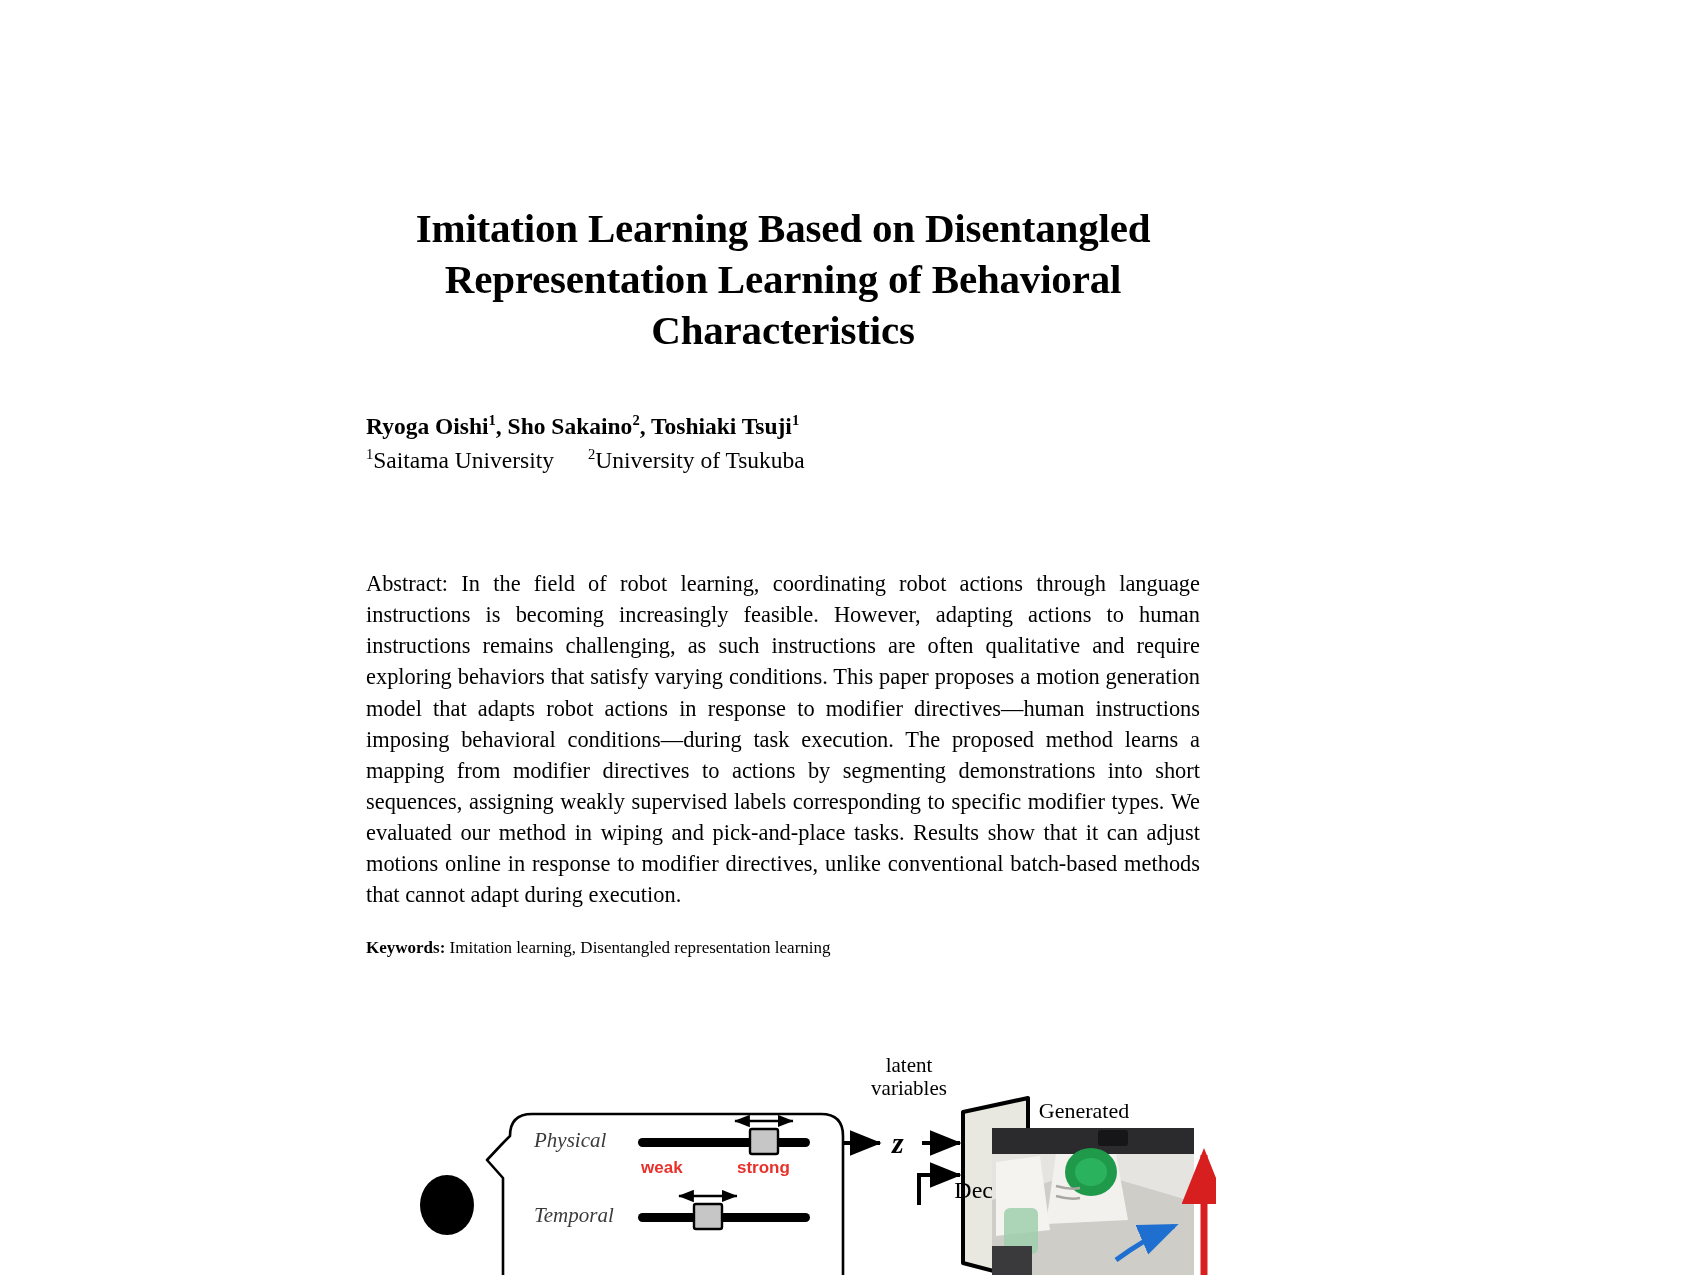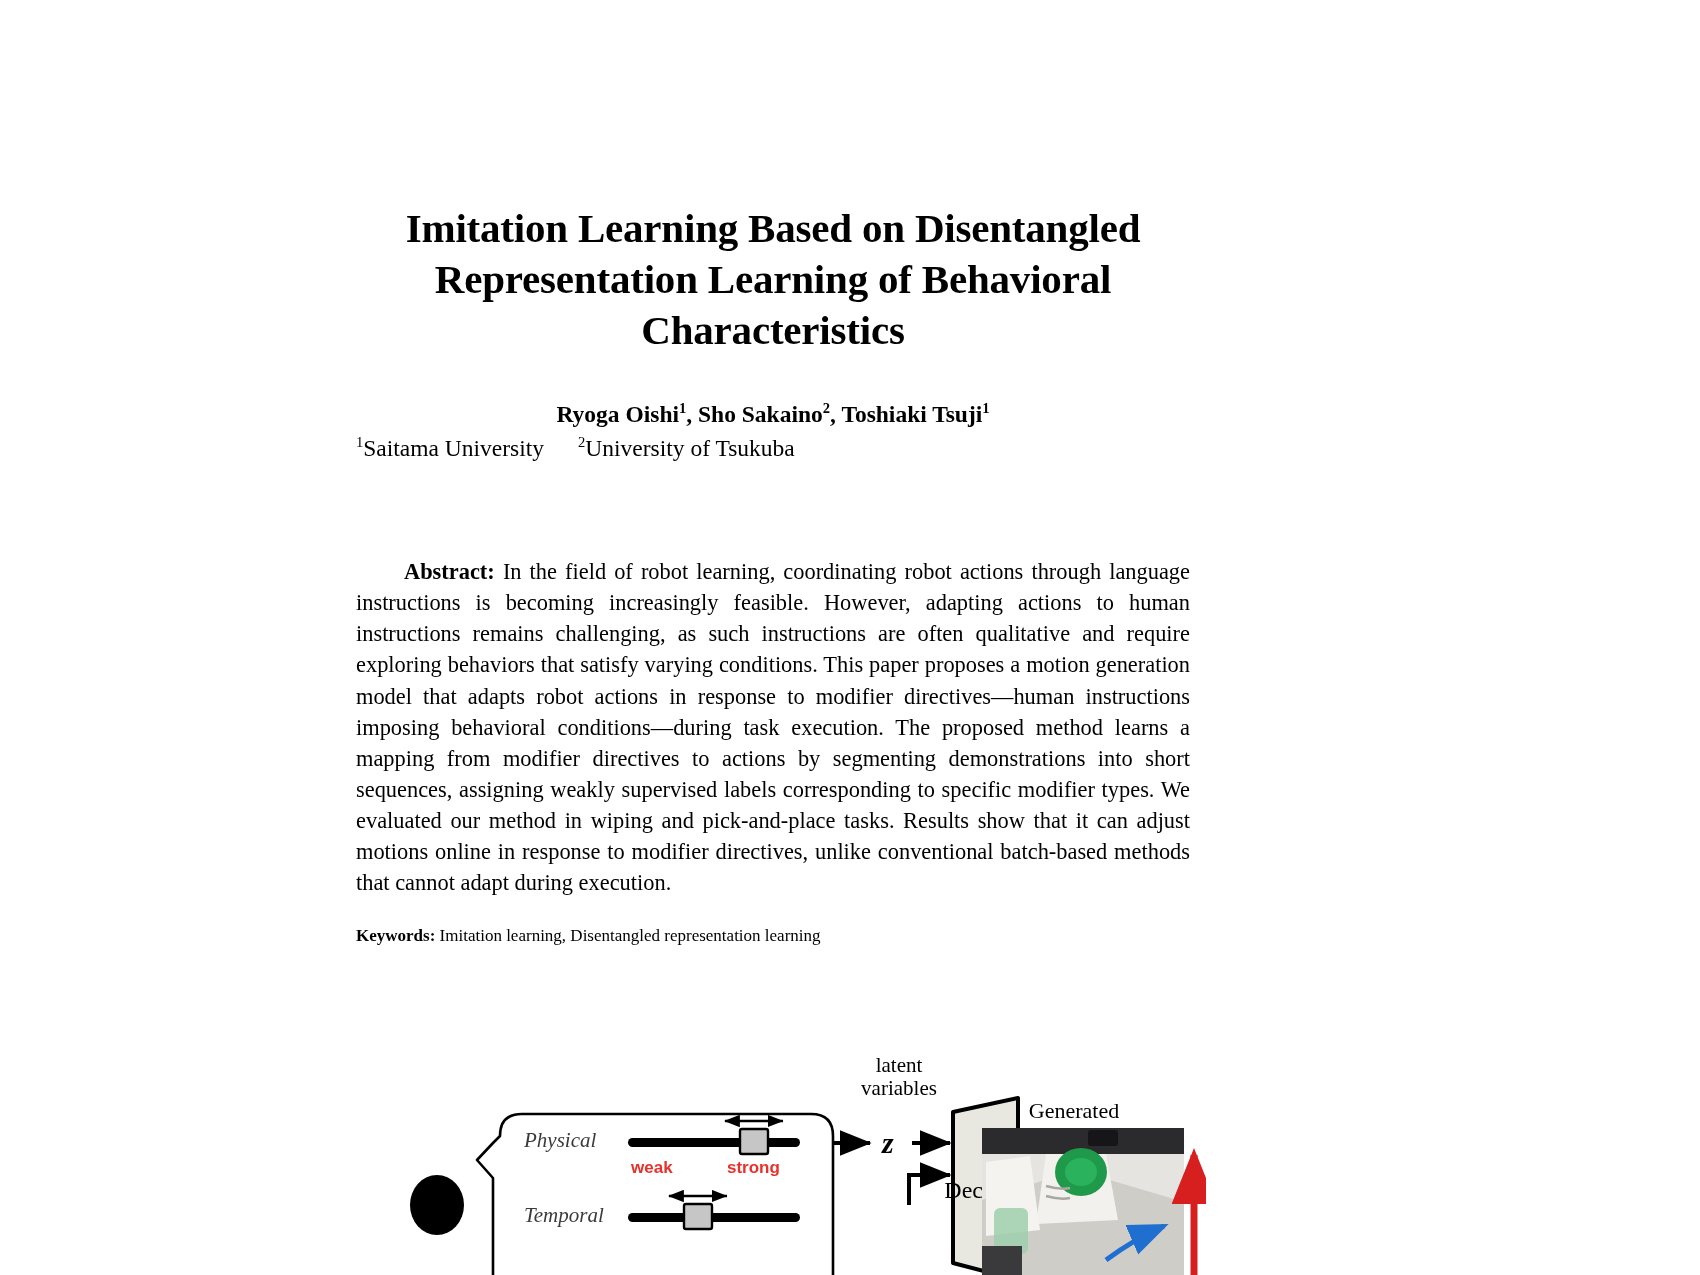--- a/index.html
+++ b/index.html
@@ -12,39 +12,38 @@
     height: 1275px;
     position: relative;
     overflow: hidden;
     font-family: "Liberation Serif", "DejaVu Serif", serif;
     color: #000000;
   }
 
   
   .page {
     position: absolute;
-    left: 356px;
+    left: 366px;
     top: 0;
     width: 834px;
     height: 1275px;
   }
 
   .title {
     margin: 0;
     padding-top: 203px;
     font-size: 41px;
     line-height: 1.24;
     font-weight: bold;
     text-align: center;
     letter-spacing: -0.2px;
   }
 
   .authors {
-    margin-top: 46px;
-    text-align: center;
+    margin-top: 58px;
     font-size: 23.5px;
     font-weight: bold;
     line-height: 1.18;
   }
   .affils {
     margin-top: 5px;
     text-align: left;
     font-size: 23.5px;
     font-weight: normal;
     line-height: 1.2;
@@ -64,21 +63,21 @@
   }
 
   .abstract {
     margin-top: 94px;
     font-size: 22.4px;
     line-height: 1.385;
     text-align: justify;
     text-justify: inter-word;
     hyphens: manual;
   }
-  .abstract .lbl { font-weight: bold; margin-left: 48px; }
+  .abstract .lbl { font-weight: normal; }
 
   .keywords {
     margin-top: 26px;
     font-size: 17px;
     line-height: 1.385;
   }
   .keywords .lbl { font-weight: bold; }
 
   
   .figure-wrap {

